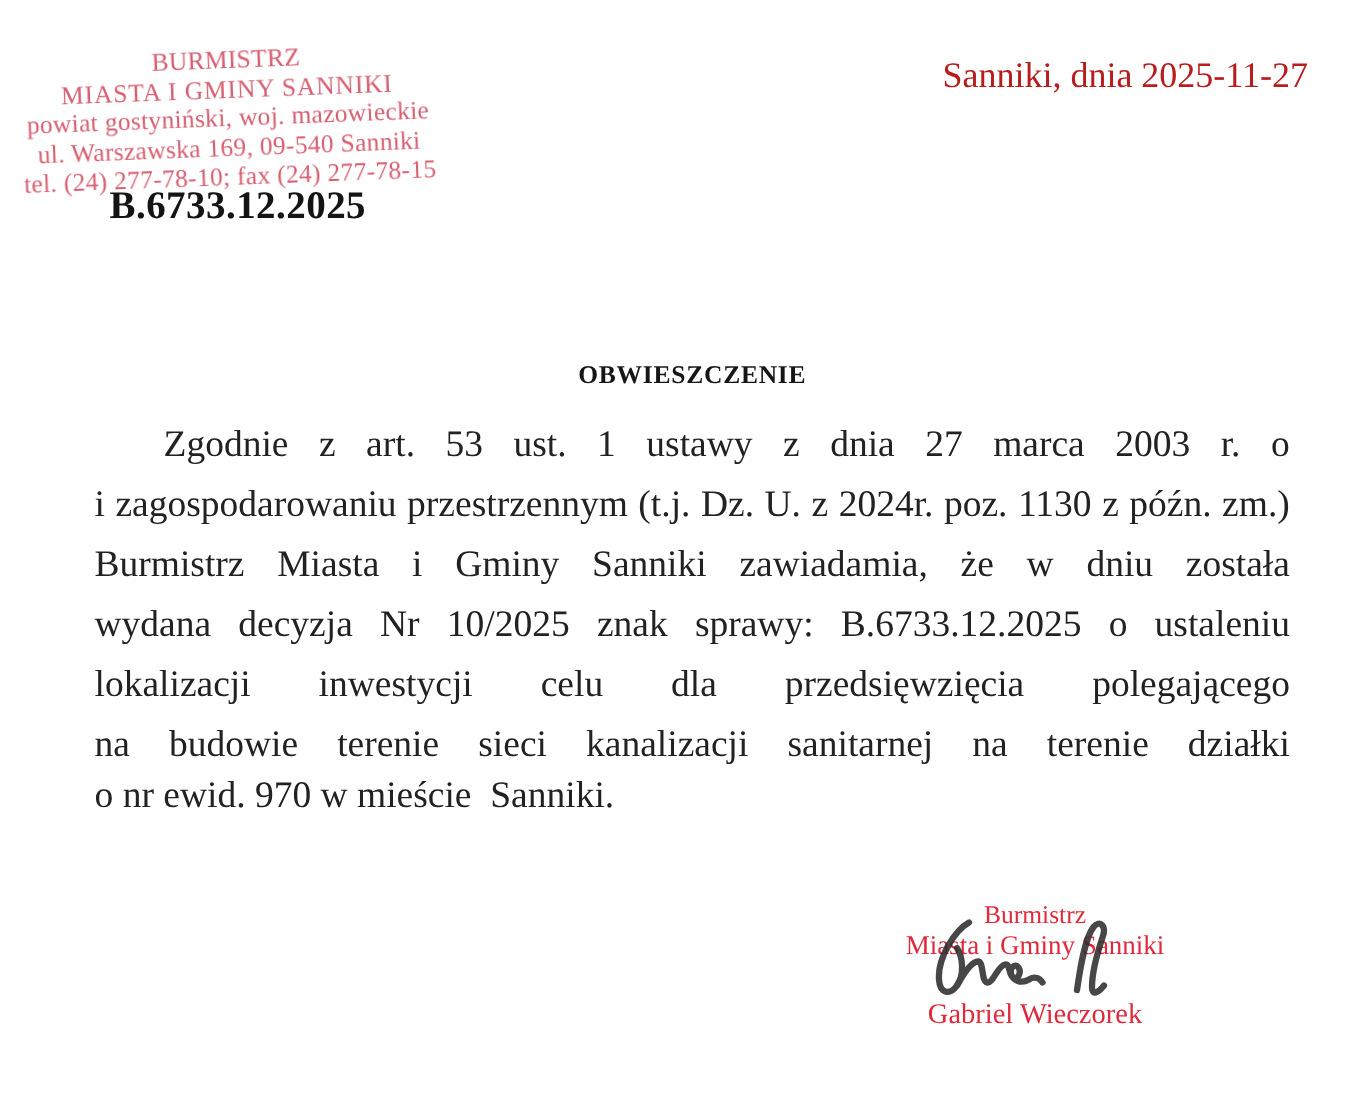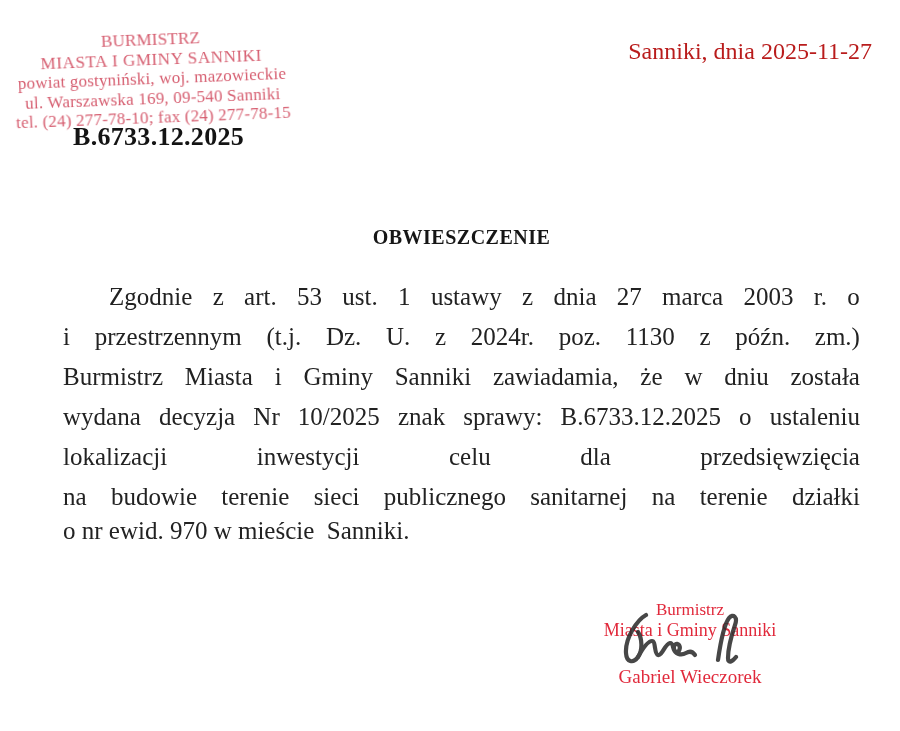--- a/index.html
+++ b/index.html
@@ -52,24 +52,24 @@
     right: 28px;
     top: 38px;
     font-size: 24px;
     color: #b91c1c;
   }
 
   
   .doc-title {
     position: absolute;
     left: 63px;
-    top: 226px;
+    top: 240px;
     width: 797px;
     text-align: center;
-    font-size: 20px;
+    font-size: 17px;
     font-weight: bold;
     letter-spacing: 0.5px;
     color: #161616;
   }
 
   
   .body-text {
     position: absolute;
     left: 63px;
     top: 277px;
@@ -145,20 +145,21 @@
         <span class="w">z</span>
         <span class="w">dnia</span>
         <span class="w">27</span>
         <span class="w">marca</span>
         <span class="w">2003</span>
         <span class="w">r.</span>
         <span class="w">o</span>
       </div>
     <div class="line">
         <span class="w">i</span>
+        <span class="w">zagospodarowaniu</span>
         <span class="w">przestrzennym</span>
         <span class="w">(t.j.</span>
         <span class="w">Dz.</span>
         <span class="w">U.</span>
         <span class="w">z</span>
         <span class="w">2024r.</span>
         <span class="w">poz.</span>
         <span class="w">1130</span>
         <span class="w">z</span>
         <span class="w">późn.</span>
@@ -186,27 +187,28 @@
         <span class="w">B.6733.12.2025</span>
         <span class="w">o</span>
         <span class="w">ustaleniu</span>
       </div>
     <div class="line">
         <span class="w">lokalizacji</span>
         <span class="w">inwestycji</span>
         <span class="w">celu</span>
         <span class="w">dla</span>
         <span class="w">przedsięwzięcia</span>
+        <span class="w">polegającego</span>
       </div>
     <div class="line">
         <span class="w">na</span>
         <span class="w">budowie</span>
         <span class="w">terenie</span>
         <span class="w">sieci</span>
-        <span class="w">publicznego</span>
+        <span class="w">kanalizacji</span>
         <span class="w">sanitarnej</span>
         <span class="w">na</span>
         <span class="w">terenie</span>
         <span class="w">działki</span>
       </div>
     <div class="line last">o nr ewid. 970 w mieście  Sanniki.</div>
   </div>
 
   <div class="signature-block" style="color: rgb(225, 41, 59);">
     <div class="sig-line1">Burmistrz</div>

